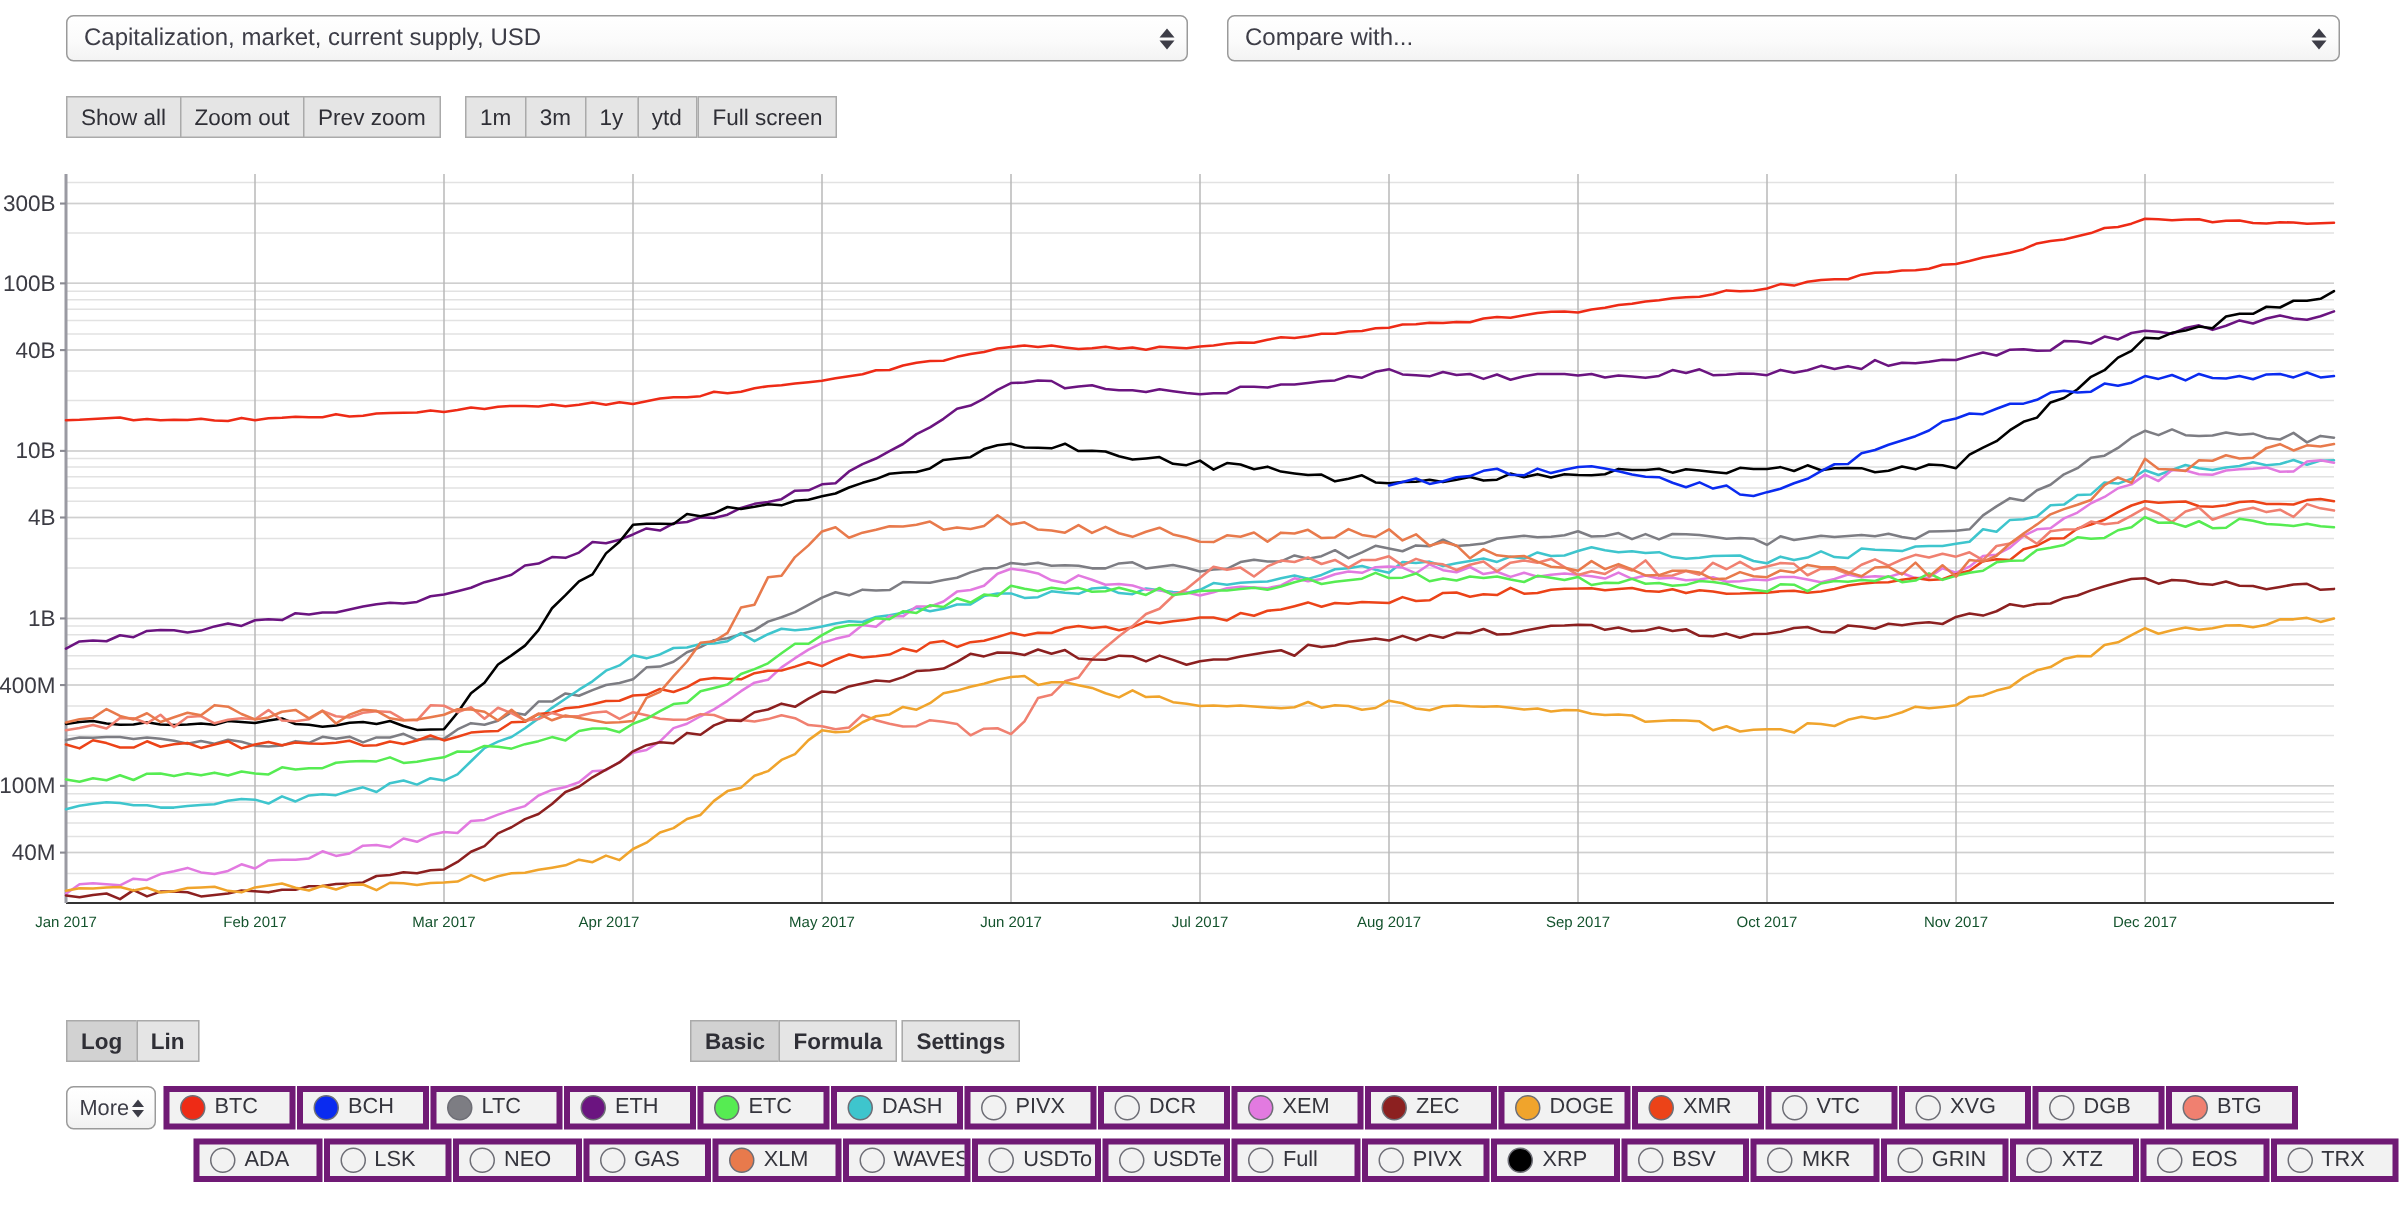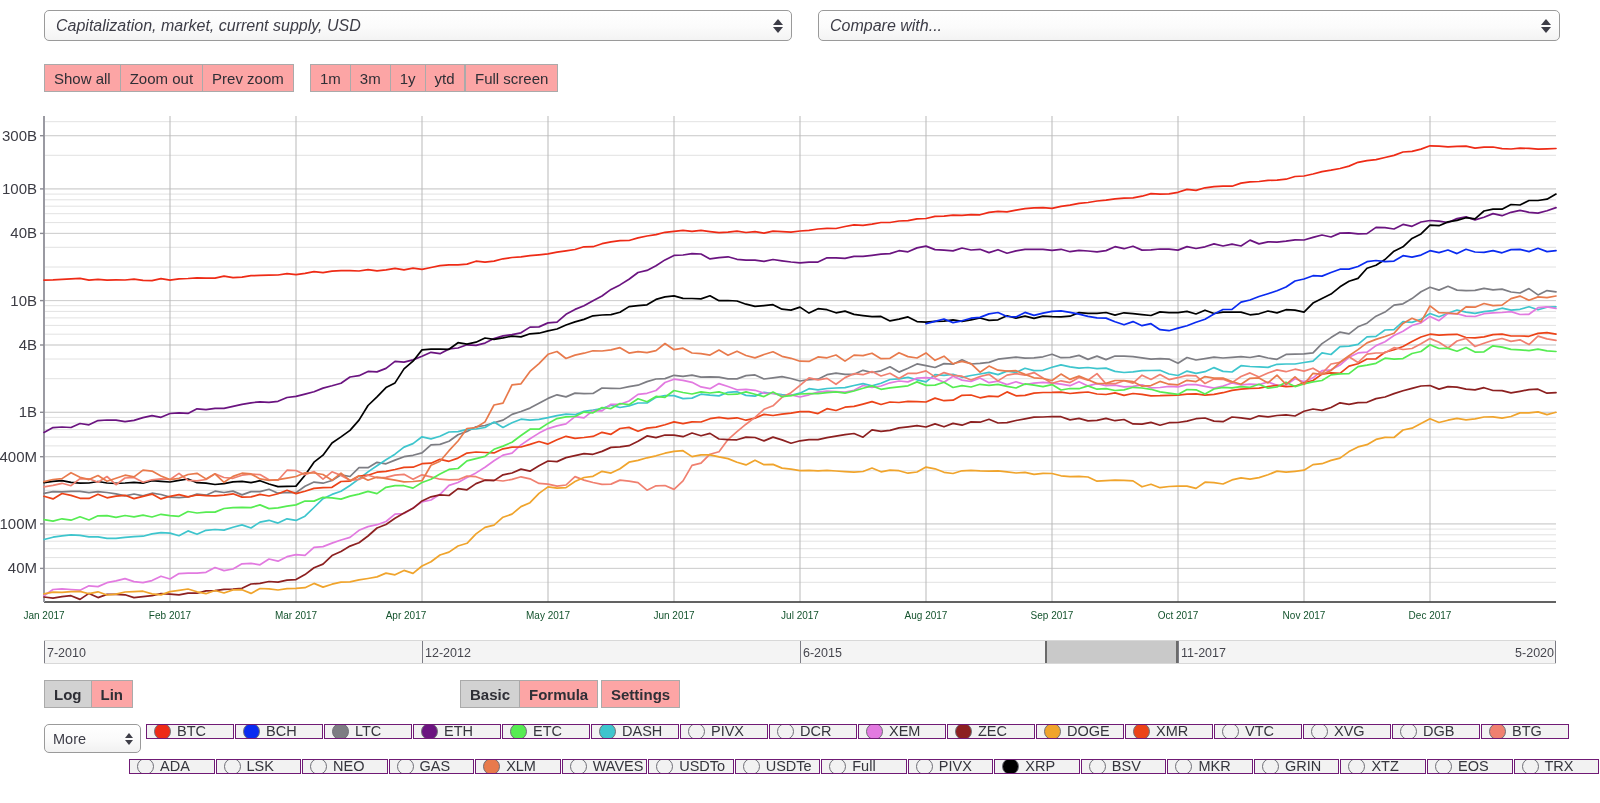--- a/index.html
+++ b/index.html
@@ -19,39 +19,39 @@
     position: absolute; top: 0;
     height: 31px;
     border: 1px solid #9a9a9a;
     border-radius: 5px;
     background: linear-gradient(to bottom, #ffffff 0%, #fbfbfb 55%, #f3f3f3 100%);
     font-size: 16px;
     color: #3d3d47;
     padding: 4px 28px 4px 11px;
     line-height: 22px;
     display: flex; align-items: center;
-    white-space: nowrap; overflow: hidden; font-style: italic;
+    white-space: nowrap; overflow: hidden;
   }
   .sel .caret {
     position: absolute; right: 8px; top: 50%; transform: translateY(-50%);
     width: 11px; height: 20px;
     display: flex; flex-direction: column; justify-content: center; align-items: center; gap: 2px;
   }
   .sel .caret i { display: block; width: 0; height: 0; border-left: 5px solid transparent; border-right: 5px solid transparent; }
   .sel .caret i.up { border-bottom: 6px solid #3d3d47; }
   .sel .caret i.dn { border-top: 6px solid #3d3d47; }
   #sel-metric { left: 44px; width: 748px; }
   #sel-compare { left: 818px; width: 742px; }
 
   
   .btn-row { position: absolute; top: 64px; left: 0; width: 1600px; height: 30px; }
   .btngroup { position: absolute; top: 0; display: flex; }
   .btn {
     border: 1px solid #aaaaaa;
-    background: #fca5a5;
+    background: #e5e5e5;
     color: #2f2f36;
     font-size: 15px;
     height: 28px;
     padding: 0 9px;
     display: flex; align-items: center; justify-content: center;
     margin-left: -1px;
     white-space: nowrap;
     cursor: pointer;
     user-select: none;
   }
@@ -106,22 +106,22 @@
   #optrow { position: absolute; left: 0; top: 680px; width: 1600px; height: 30px; font-weight: bold; }
   #grp-scale { left: 44px; }
   #grp-avg { left: 138px; }
   #grp-mode { left: 460px; align-items: center; }
   #grp-settings { left: 601px; }
 
   
   #coins { position: absolute; left: 44px; top: 724px; width: 1556px; }
   .coinrow { display: flex; gap: 0; margin-bottom: 6px; }
   .coinbtn {
-    width: 88px; height: 15px;
-    border: 1px solid #701a75;
+    width: 88px; height: 29px;
+    border: 4px solid #701a75;
     background: #f2f2f2;
     display: flex; align-items: center;
     padding-left: 7px;
     margin-right: 1px;
     font-size: 14.5px;
     color: #35353d;
     cursor: pointer;
     user-select: none;
     white-space: nowrap;
     overflow: hidden;
@@ -130,21 +130,21 @@
     width: 17px; height: 17px;
     border-radius: 50%;
     border: 1.6px solid #6e6e76;
     margin-right: 6px;
     flex: 0 0 auto;
   }
   .dot.empty { background: transparent; }
   .coin-label { line-height: 1; }
 
   .more-sel {
-    width: 97px; height: 29px;
+    width: 60px; height: 29px;
     border: 1px solid #9a9a9a;
     border-radius: 5px;
     background: linear-gradient(to bottom, #ffffff 0%, #fafafa 55%, #f1f1f1 100%);
     font-size: 14.5px;
     color: #3d3d47;
     display: flex; align-items: center;
     padding-left: 8px;
     margin-right: 5px;
     position: relative;
     cursor: pointer;
@@ -315,36 +315,20 @@
       <div class="xlab" style="left: 548px;">May 2017</div>
       <div class="xlab" style="left: 674px;">Jun 2017</div>
       <div class="xlab" style="left: 800px;">Jul 2017</div>
       <div class="xlab" style="left: 926px;">Aug 2017</div>
       <div class="xlab" style="left: 1052px;">Sep 2017</div>
       <div class="xlab" style="left: 1178px;">Oct 2017</div>
       <div class="xlab" style="left: 1304px;">Nov 2017</div>
       <div class="xlab" style="left: 1430px;">Dec 2017</div>
     </div>
 
-  <div id="navigator">
-    <div id="nav-selection" style="left: 1000.94px; width: 133.056px;">
-      <span class="handle l"></span>
-      <span class="handle r"></span>
-    </div>
-  <span class="nav-tick" style="left: 0px;"></span>
-      <span class="nav-lab" style="left: 3px;">7-2010</span>
-      <span class="nav-tick" style="left: 378px;"></span>
-      <span class="nav-lab" style="left: 381px;">12-2012</span>
-      <span class="nav-tick" style="left: 756px;"></span>
-      <span class="nav-lab" style="left: 759px;">6-2015</span>
-      <span class="nav-tick" style="left: 1134px;"></span>
-      <span class="nav-lab" style="left: 1137px;">11-2017</span>
-      <span class="nav-tick" style="left: 1511px;"></span>
-      <span class="nav-lab right-al" style="left: 1510px;">5-2020</span>
-    </div>
 
   <div id="optrow">
     <div class="btngroup" id="grp-scale">
       <div class="btn sel-on">Log</div>
       <div class="btn">Lin</div>
     </div>
     <div class="btngroup" id="grp-mode">
       <div class="btn sel-on">Basic</div>
       <div class="btn">Formula</div>
     </div>

